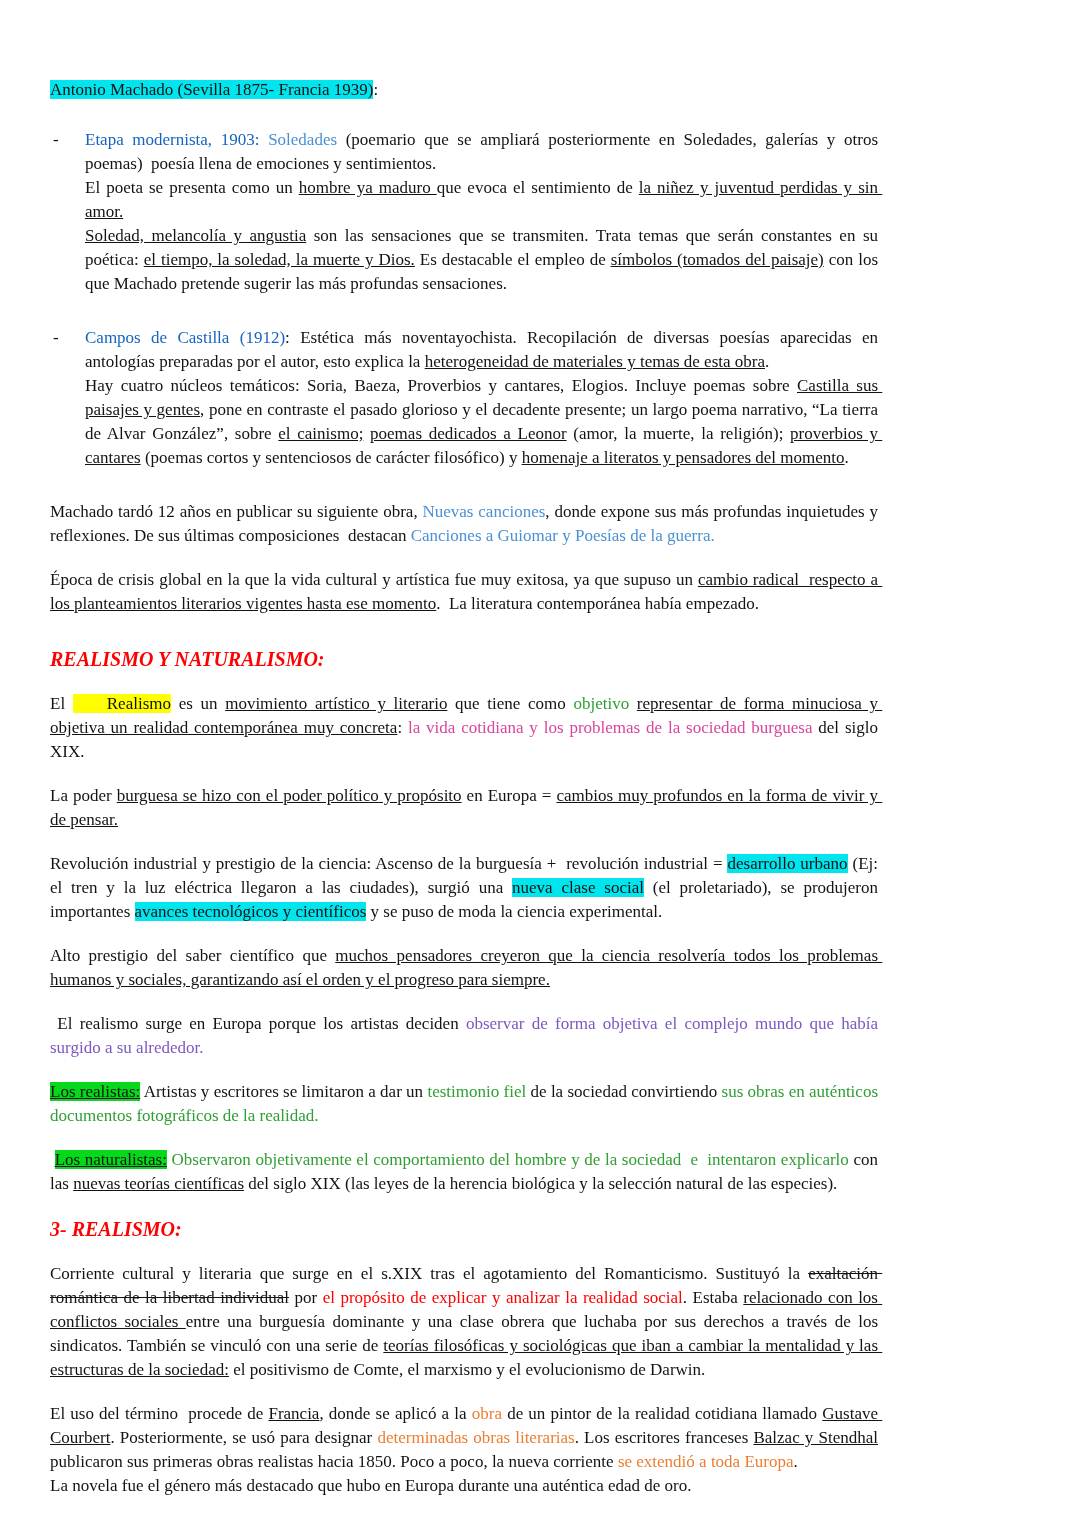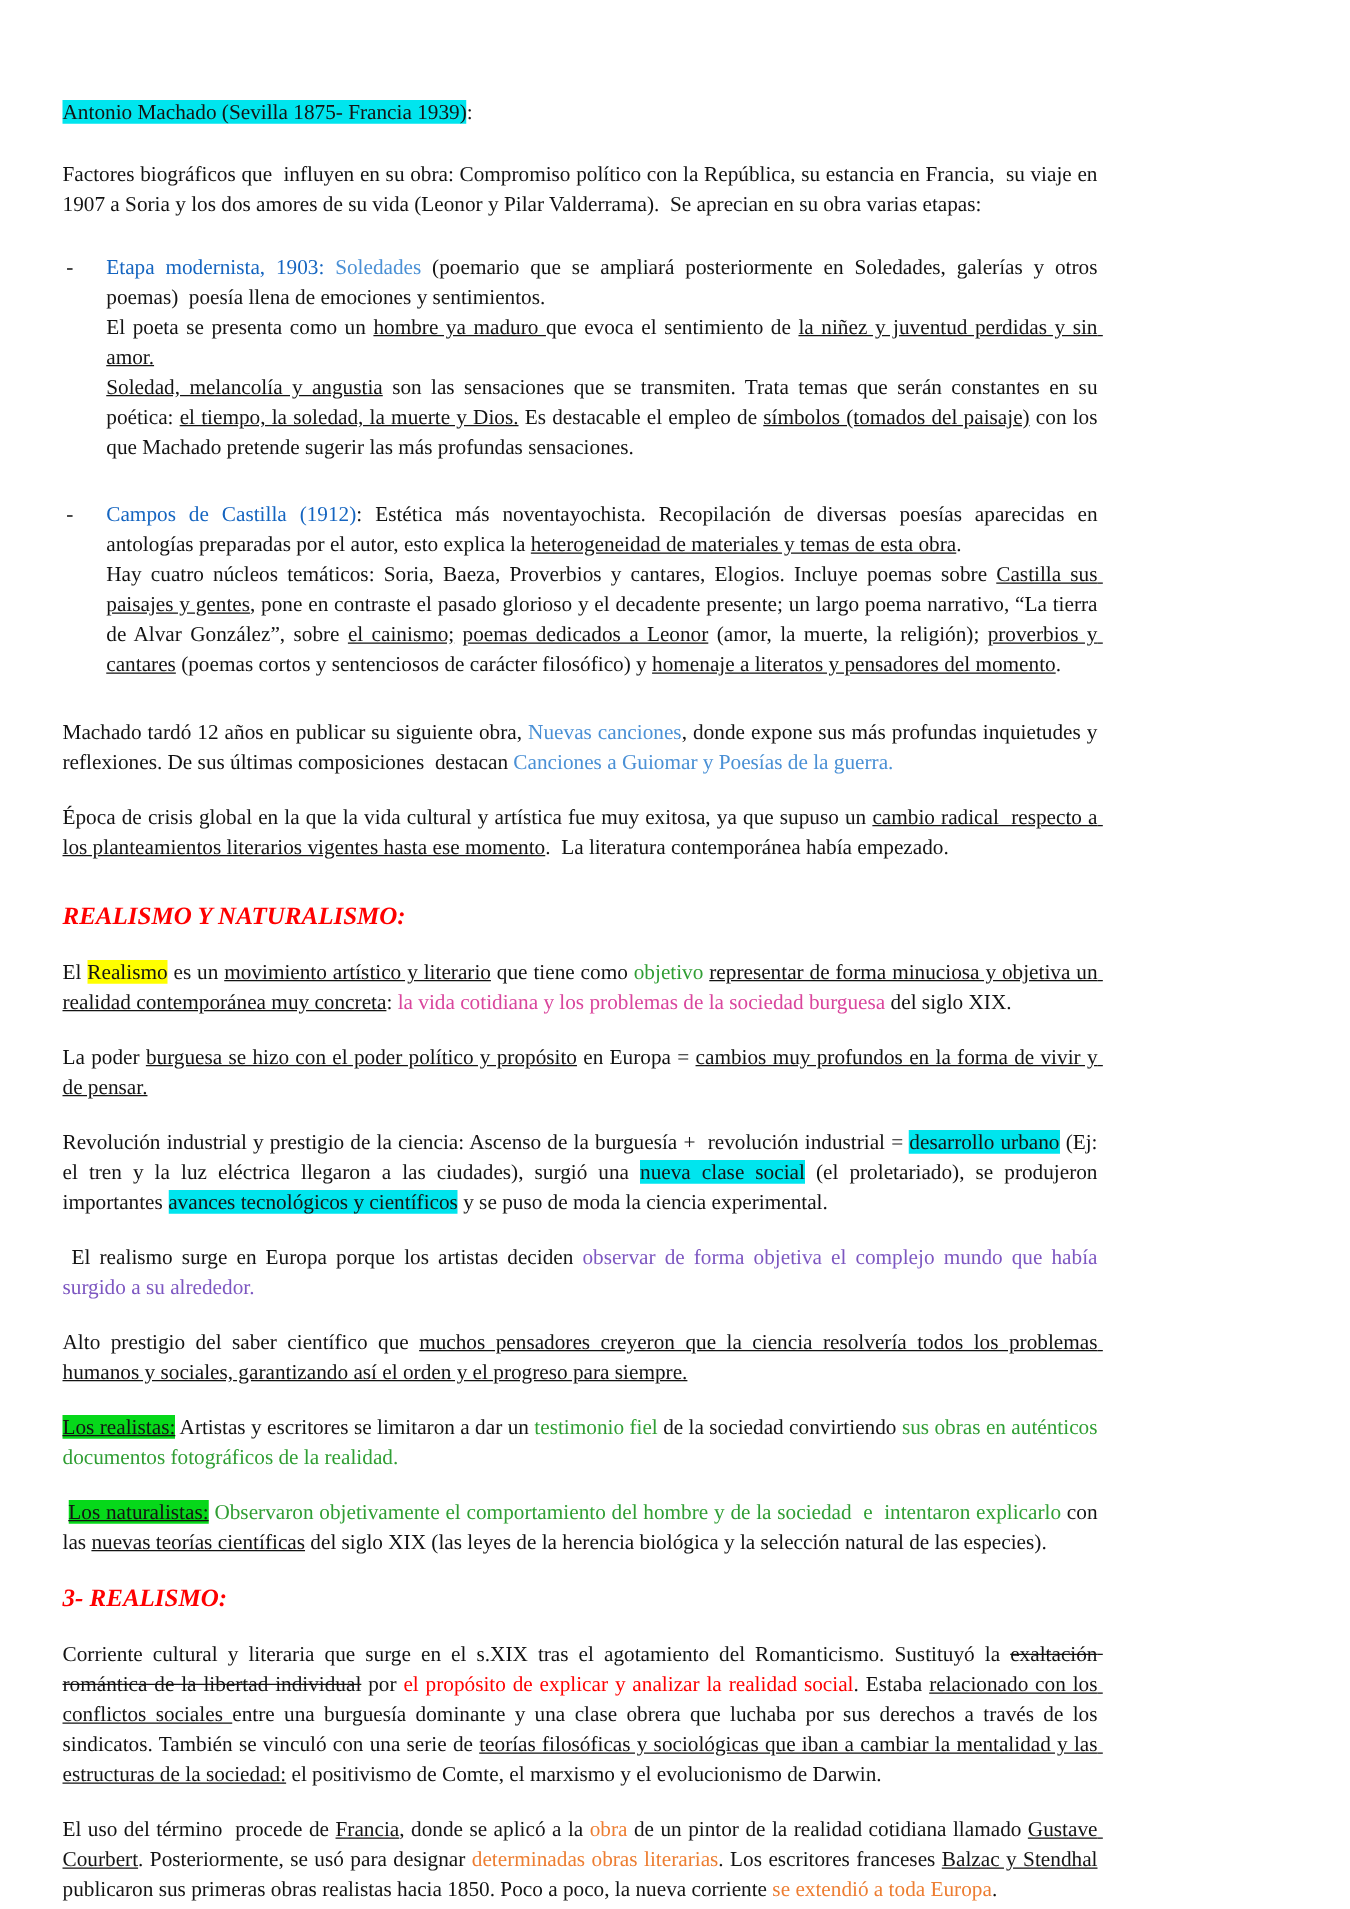--- a/index.html
+++ b/index.html
@@ -28,39 +28,38 @@
   .u{text-decoration:underline;}
   .strike{text-decoration:line-through;}
   .blue{color:var(--blue);}
   .lblue{color:var(--lblue);}
   .red{color:var(--red);}
   .green{color:var(--green);}
   .magenta{color:var(--magenta);}
   .purple{color:var(--purple);}
   .orange{color:var(--orange);}
   .hl-cyan{background:var(--hlCyan);}
-  .hl-yellow{background:var(--hlYellow);}
+  .hl-yellow{background:var(--hlYellow);padding-left:34px;}
   .hl-green{background:var(--hlGreen);text-decoration:underline;}
 </style>
 </head>
 <body>
 
 <div class="page" data-name="document-page">
   <main id="doc" data-name="document-body">
       <div class="block p" data-name="title-antonio-machado"><span class="hl-cyan" data-name="text-run">Antonio Machado (Sevilla 1875- Francia 1939)</span><span data-name="text-run">:</span></div>
-      <div class="block p" data-name="para-factores"><span data-name="text-run">Factores biográficos que  influyen en su obra: Compromiso político con la República, su estancia en Francia,  su viaje en 1907 a Soria y los dos amores de su vida (Leonor y Pilar Valderrama).  Se aprecian en su obra varias etapas:</span></div>
       <div class="block bullet" data-name="bullet-etapa-modernista"><span class="marker" data-name="bullet-marker">-</span><span class="b blue" data-name="text-run">Etapa modernista, 1903:</span><span data-name="text-run"> </span><span class="lblue" data-name="text-run">Soledades</span><span data-name="text-run"> (poemario que se ampliará posteriormente en Soledades, galerías y otros poemas)  poesía llena de emociones y sentimientos.</span><br><span data-name="text-run">El poeta se presenta como un </span><span class="u" data-name="text-run">hombre ya maduro </span><span data-name="text-run">que evoca el sentimiento de </span><span class="u" data-name="text-run">la niñez y juventud perdidas y sin amor.</span><br><span class="u" data-name="text-run">Soledad, melancolía y angustia</span><span data-name="text-run"> son las sensaciones que se transmiten. Trata temas que serán constantes en su poética: </span><span class="u" data-name="text-run">el tiempo, la soledad, la muerte y Dios.</span><span data-name="text-run"> Es destacable el empleo de </span><span class="u" data-name="text-run">símbolos (tomados del paisaje)</span><span data-name="text-run"> con los que Machado pretende sugerir las más profundas sensaciones.</span></div>
       <div class="block bullet" data-name="bullet-campos-castilla"><span class="marker" data-name="bullet-marker">-</span><span class="b blue" data-name="text-run">Campos de Castilla (1912)</span><span data-name="text-run">: Estética más noventayochista. Recopilación de diversas poesías aparecidas en antologías preparadas por el autor, esto explica la </span><span class="u" data-name="text-run">heterogeneidad de materiales y temas de esta obra</span><span data-name="text-run">.</span><br><span data-name="text-run">Hay cuatro núcleos temáticos</span><span class="b" data-name="text-run">: Soria, Baeza, Proverbios y cantares, Elogios</span><span data-name="text-run">. Incluye poemas sobre </span><span class="u" data-name="text-run">Castilla sus paisajes y gentes</span><span data-name="text-run">, pone en contraste el pasado glorioso y el decadente presente; un largo poema narrativo, “La tierra de Alvar González”, sobre </span><span class="u" data-name="text-run">el cainismo;</span><span data-name="text-run"> </span><span class="u" data-name="text-run">poemas dedicados a Leonor</span><span data-name="text-run"> (amor, la muerte, la religión); </span><span class="u" data-name="text-run">proverbios y cantares</span><span data-name="text-run"> (poemas cortos y sentenciosos de carácter filosófico) y </span><span class="u" data-name="text-run">homenaje a literatos y pensadores del momento</span><span data-name="text-run">.</span></div>
       <div class="block p" data-name="para-nuevas-canciones"><span data-name="text-run">Machado tardó 12 años en publicar su siguiente obra, </span><span class="lblue" data-name="text-run">Nuevas canciones</span><span data-name="text-run">, donde expone sus más profundas inquietudes y reflexiones. De sus últimas composiciones  destacan </span><span class="lblue" data-name="text-run">Canciones a Guiomar y Poesías de la guerra.</span></div>
       <div class="block p" data-name="para-epoca-crisis"><span data-name="text-run">Época de </span><span class="b" data-name="text-run">crisis global</span><span data-name="text-run"> en la que la </span><span class="b" data-name="text-run">vida cultural y artística fue muy exitosa</span><span data-name="text-run">, ya que supuso un </span><span class="u" data-name="text-run">cambio radical  respecto a los planteamientos literarios vigentes hasta ese momento</span><span data-name="text-run">.  La literatura contemporánea había empezado.</span></div>
       <div class="block h" data-name="heading-realismo-naturalismo"><span data-name="text-run">REALISMO Y NATURALISMO:</span></div>
       <div class="block p" data-name="para-el-realismo"><span data-name="text-run">El </span><span class="hl-yellow" data-name="text-run">Realismo</span><span data-name="text-run"> es un </span><span class="u" data-name="text-run">movimiento artístico y literario</span><span data-name="text-run"> que tiene como </span><span class="green" data-name="text-run">objetivo</span><span data-name="text-run"> </span><span class="u" data-name="text-run">representar de forma minuciosa y objetiva un realidad contemporánea muy concreta</span><span data-name="text-run">: </span><span class="magenta" data-name="text-run">la vida cotidiana y los problemas de la sociedad burguesa</span><span data-name="text-run"> del siglo XIX.</span></div>
       <div class="block p" data-name="para-la-clase"><span data-name="text-run">La poder </span><span class="u" data-name="text-run">burguesa se hizo con el poder político y propósito</span><span data-name="text-run"> en Europa = </span><span class="u" data-name="text-run">cambios muy profundos en la forma de vivir y de pensar.</span></div>
       <div class="block p" data-name="para-revolucion-industrial"><span class="b" data-name="text-run">Revolución industrial y prestigio de la ciencia:</span><span data-name="text-run"> Ascenso de la burguesía +  revolución industrial = </span><span class="hl-cyan" data-name="text-run">desarrollo urbano</span><span data-name="text-run"> (Ej: el tren y la luz eléctrica llegaron a las ciudades), surgió una </span><span class="hl-cyan" data-name="text-run">nueva clase social</span><span data-name="text-run"> (el proletariado), se produjeron importantes </span><span class="hl-cyan" data-name="text-run">avances tecnológicos y científicos</span><span data-name="text-run"> y se puso de moda la ciencia experimental.</span></div>
+      <div class="block p" data-name="para-alto-prestigio"><span data-name="text-run">Alto prestigio del saber científico que </span><span class="u" data-name="text-run">muchos pensadores creyeron que la ciencia resolvería todos los problemas humanos y sociales, garantizando así el orden y el progreso para siempre.</span></div>
       <div class="block p" data-name="para-realismo-surge"><span data-name="text-run"> </span><span class="b" data-name="text-run">El realismo surge en Europa porque</span><span data-name="text-run"> los artistas deciden </span><span class="purple" data-name="text-run">observar de forma objetiva el complejo mundo que había surgido a su alrededor.</span></div>
-      <div class="block p" data-name="para-alto-prestigio"><span data-name="text-run">Alto prestigio del saber científico que </span><span class="u" data-name="text-run">muchos pensadores creyeron que la ciencia resolvería todos los problemas humanos y sociales, garantizando así el orden y el progreso para siempre.</span></div>
       <div class="block p" data-name="para-los-realistas"><span class="hl-green" data-name="text-run">Los realistas:</span><span data-name="text-run"> Artistas y escritores se limitaron a dar un </span><span class="green" data-name="text-run">testimonio fiel</span><span data-name="text-run"> de la sociedad convirtiendo </span><span class="green" data-name="text-run">sus obras en auténticos documentos fotográficos de la realidad.</span></div>
       <div class="block p" data-name="para-los-naturalistas"><span data-name="text-run"> </span><span class="hl-green" data-name="text-run">Los naturalistas:</span><span data-name="text-run"> </span><span class="green" data-name="text-run">Observaron objetivamente el comportamiento del hombre y de la sociedad  e  intentaron explicarlo</span><span data-name="text-run"> con las </span><span class="u" data-name="text-run">nuevas teorías científicas</span><span data-name="text-run"> del siglo XIX (las leyes de la herencia biológica y la selección natural de las especies).</span></div>
       <div class="block h" data-name="heading-3-realismo"><span data-name="text-run">3- REALISMO:</span></div>
       <div class="block p" data-name="para-corriente-cultural"><span data-name="text-run">Corriente cultural y literaria que surge en el s.XIX tras el agotamiento del Romanticismo. Sustituyó la </span><span class="strike" data-name="text-run">exaltación romántica de la libertad individual</span><span data-name="text-run"> por </span><span class="red" data-name="text-run">el propósito de explicar y analizar la realidad social</span><span data-name="text-run">. Estaba </span><span class="u" data-name="text-run">relacionado con los conflictos sociales </span><span data-name="text-run">entre una </span><span class="b" data-name="text-run">burguesía dominante</span><span data-name="text-run"> y una </span><span class="b" data-name="text-run">clase obrera que luchaba por sus derechos</span><span data-name="text-run"> a través de los sindicatos. También se vinculó con una serie de </span><span class="u" data-name="text-run">teorías filosóficas y sociológicas que iban a cambiar la mentalidad y las estructuras de la sociedad:</span><span data-name="text-run"> el </span><span class="b" data-name="text-run">positivismo de Comte, el marxismo y el evolucionismo de Darwin.</span></div>
       <div class="block p" data-name="para-uso-termino"><span data-name="text-run">El uso del término  procede de </span><span class="u" data-name="text-run">Francia</span><span data-name="text-run">, donde se aplicó a la </span><span class="orange" data-name="text-run">obra</span><span data-name="text-run"> de un pintor de la realidad cotidiana llamado </span><span class="u" data-name="text-run">Gustave Courbert</span><span data-name="text-run">. Posteriormente, se usó para designar </span><span class="orange" data-name="text-run">determinadas obras literarias</span><span data-name="text-run">. Los escritores franceses </span><span class="u" data-name="text-run">Balzac y Stendhal</span><span data-name="text-run"> publicaron sus primeras obras realistas hacia 1850. Poco a poco, la nueva corriente </span><span class="orange" data-name="text-run">se extendió a toda Europa</span><span data-name="text-run">.</span><br><span data-name="text-run">La </span><span class="b" data-name="text-run">novela</span><span data-name="text-run"> fue el género más destacado que hubo en Europa durante una auténtica edad de oro.</span></div>
     </main>
 </div>
 
 </body></html>

